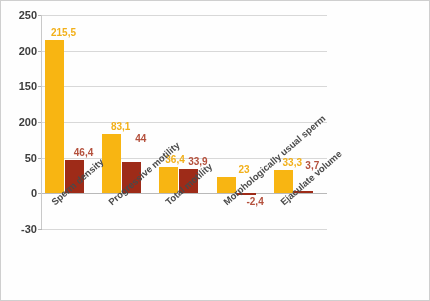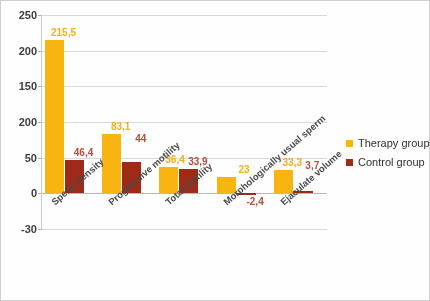--- a/index.html
+++ b/index.html
@@ -142,24 +142,14 @@
     </div>
 
   <div id="x-labels-layer">
       <div class="cat-label" style="left: 48px; top: 198.333px;">Sperm density</div>
       <div class="cat-label" style="left: 105.2px; top: 198.333px;">Progressive motility</div>
       <div class="cat-label" style="left: 162.4px; top: 198.333px;">Total motility</div>
       <div class="cat-label" style="left: 219.6px; top: 198.333px;">Morphologically usual sperm</div>
       <div class="cat-label" style="left: 276.8px; top: 198.333px;">Ejaculate volume</div>
     </div>
 
-  <div class="legend">
-    <div class="legend-row">
-      <span class="legend-swatch therapy"></span>
-      <span class="legend-text">Therapy group</span>
-    </div>
-    <div class="legend-row">
-      <span class="legend-swatch control"></span>
-      <span class="legend-text">Control group</span>
-    </div>
-  </div>
 
 </div>
 
 </body></html>

